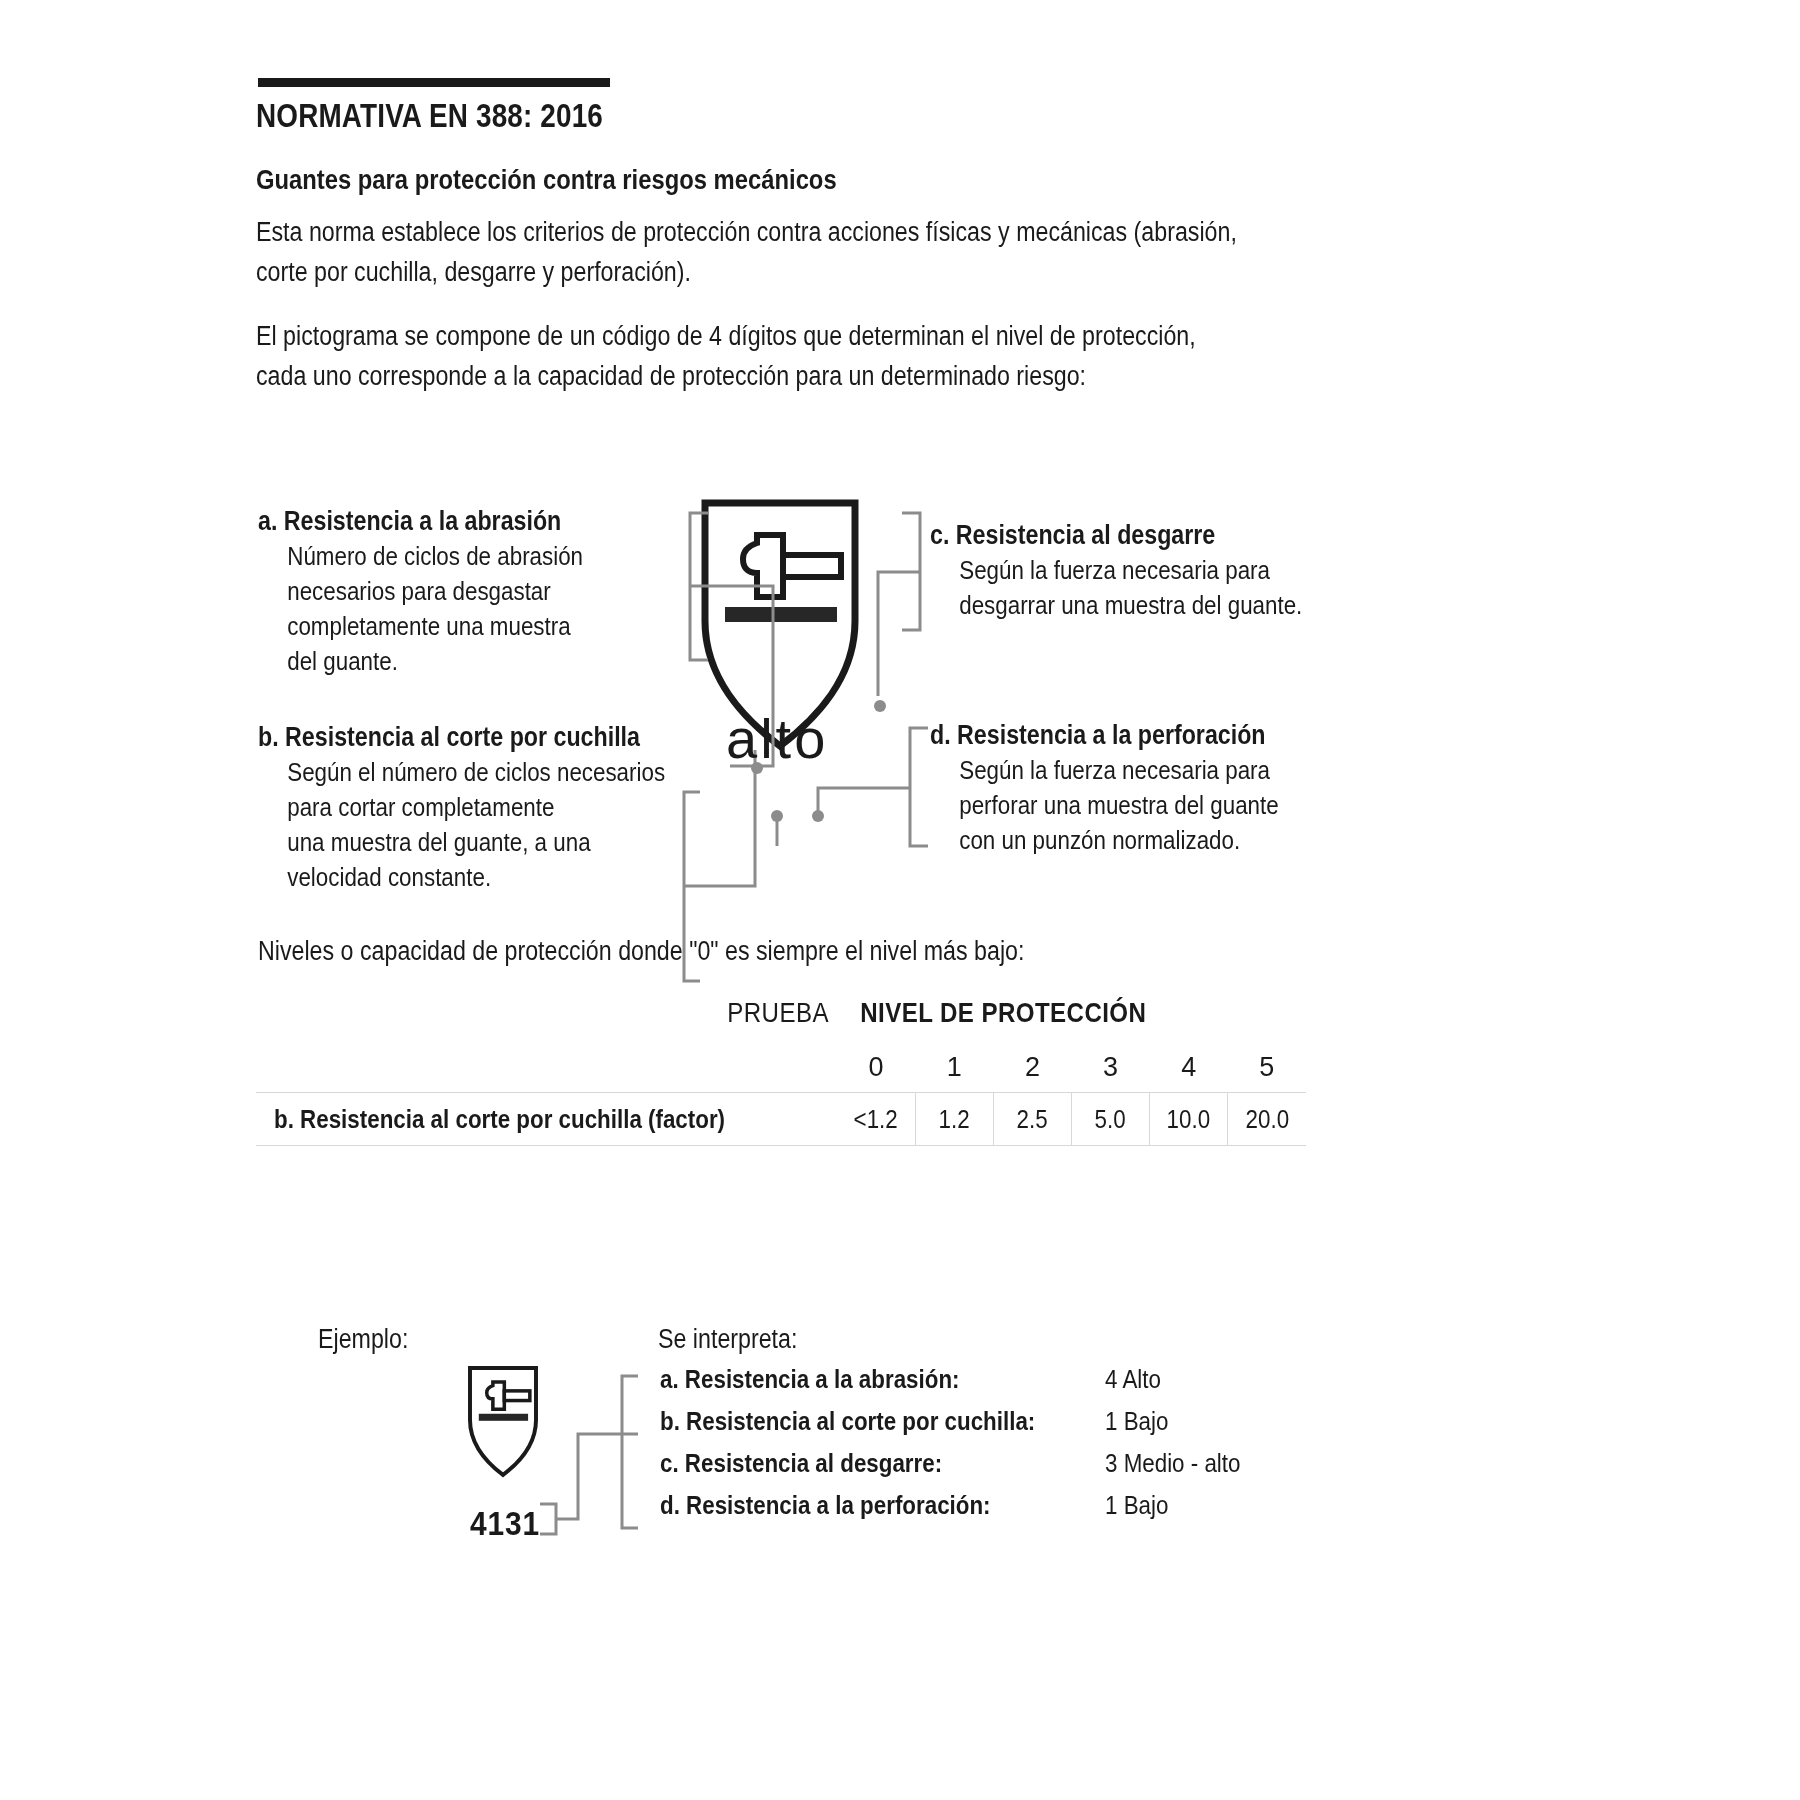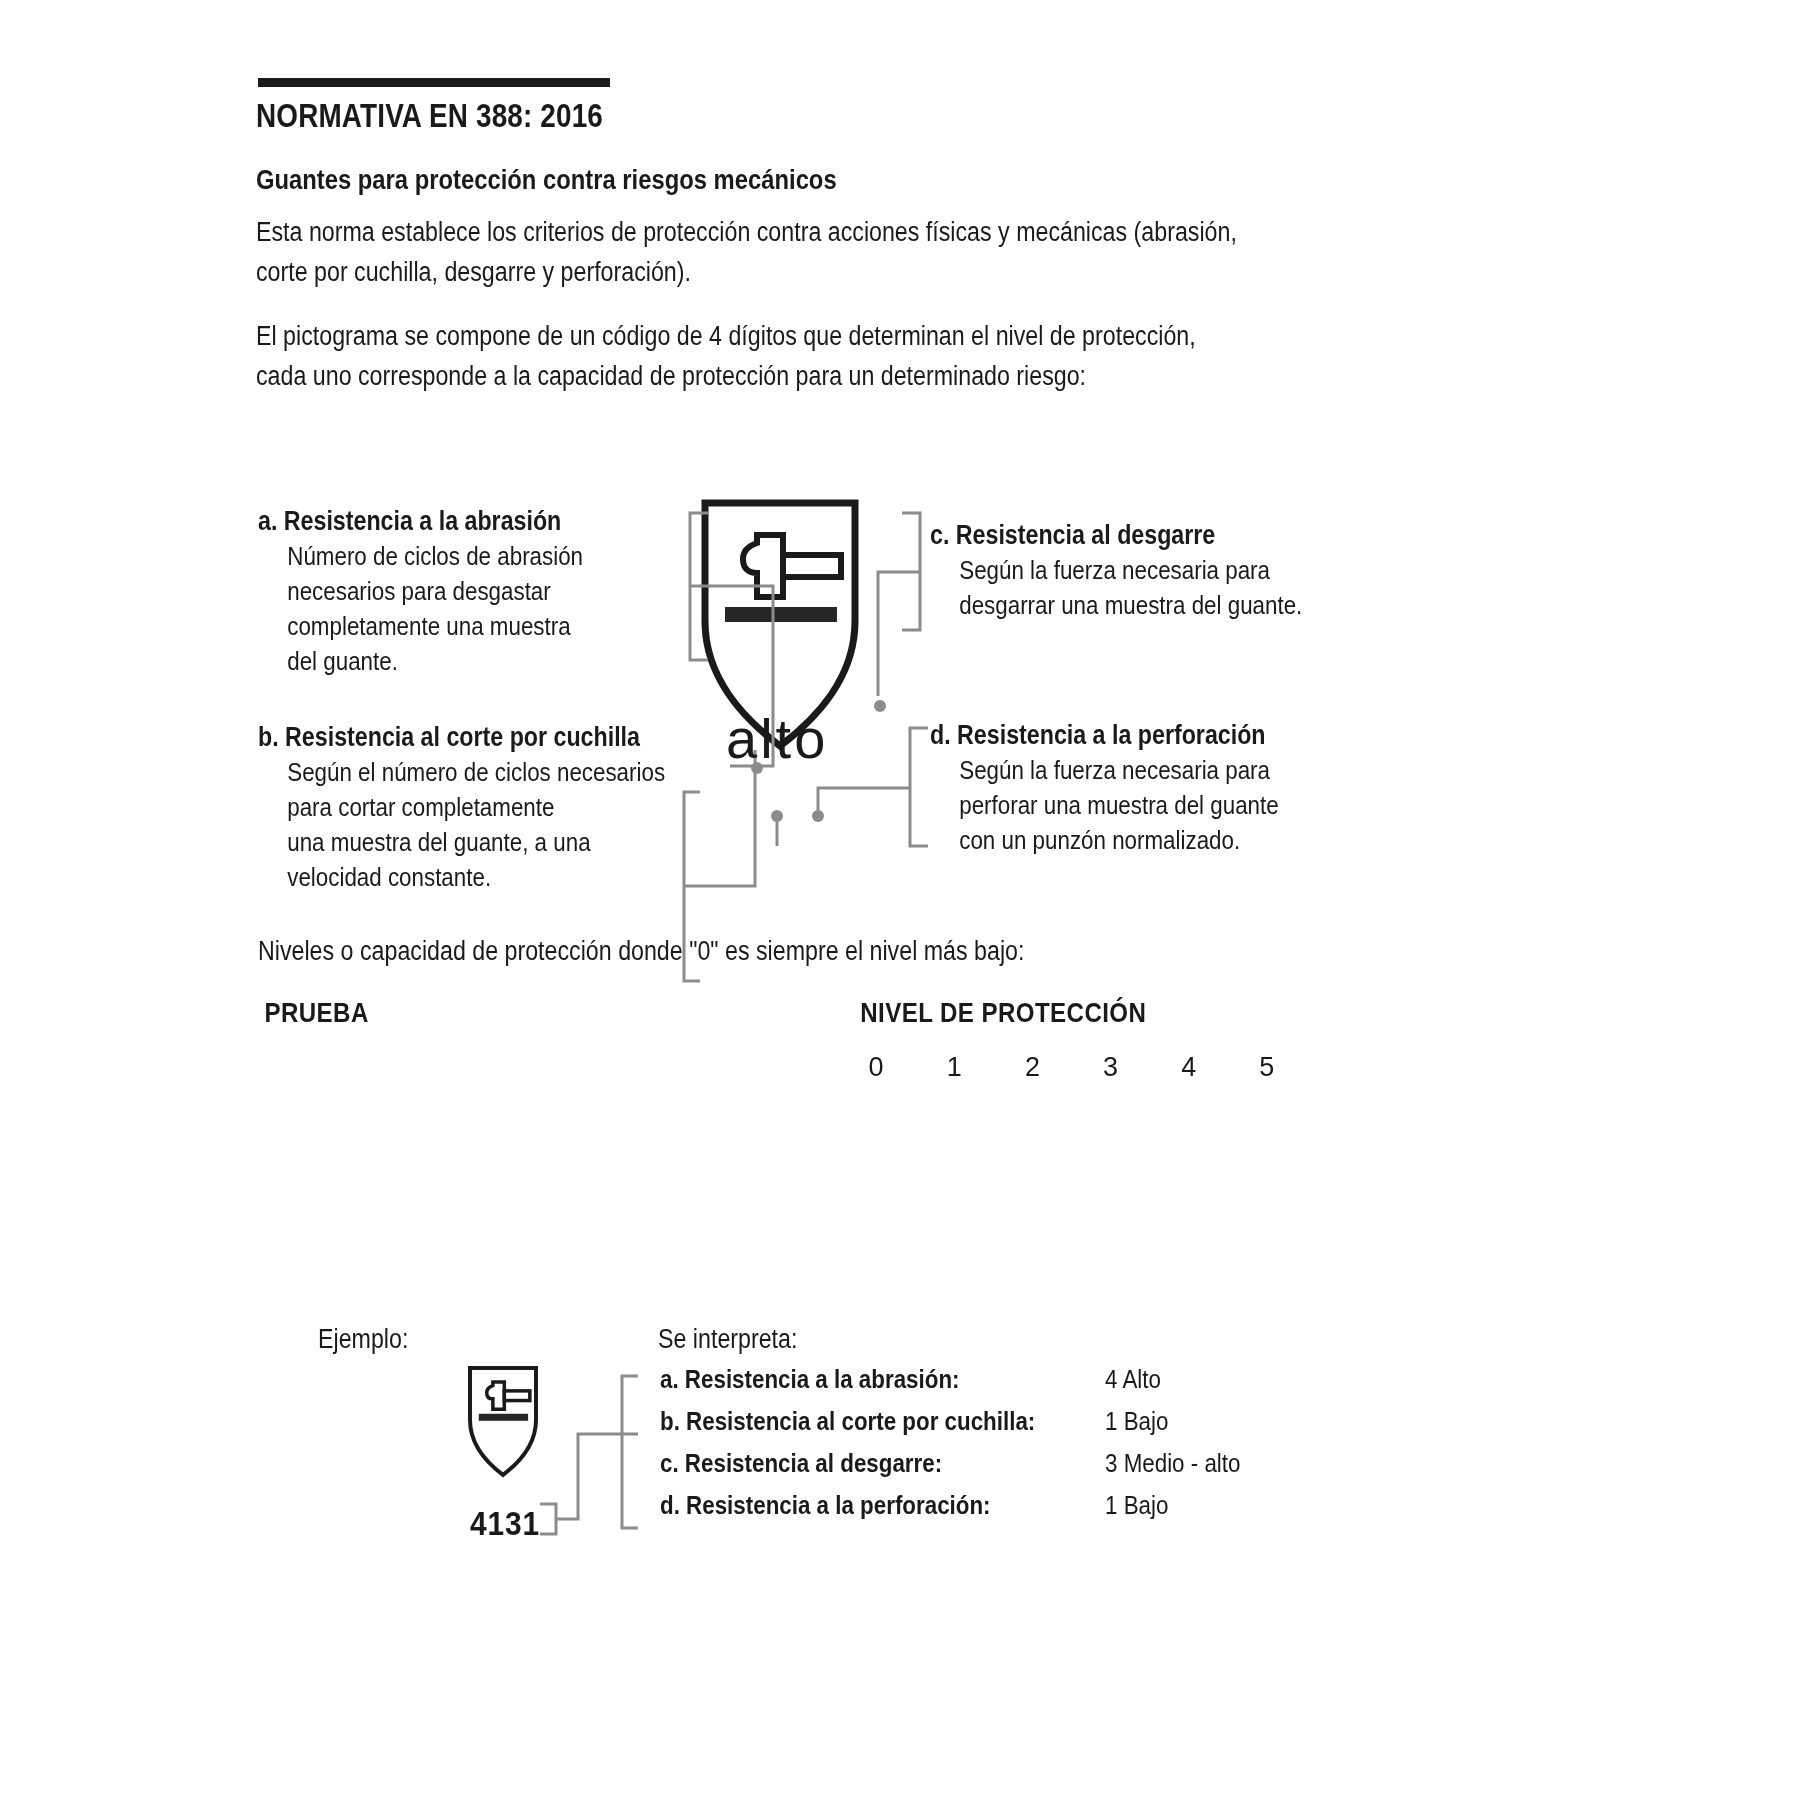--- a/index.html
+++ b/index.html
@@ -117,22 +117,22 @@
     table-layout: fixed;
   }
   table.levels th, table.levels td {
     padding: 0;
     vertical-align: middle;
   }
   .col-test { width: 580px; }
   .col-lvl  { width: 78px; }
   th.hdr-prueba {
     font-size: 28px;
-    font-weight: bold;
-    text-align: left;
+    font-weight: normal;
+    text-align: right;
     height: 58px;
     letter-spacing: 0.5px;
   }
   th.hdr-nivel {
     font-size: 28px;
     font-weight: bold;
     text-align: left;
     height: 58px;
     letter-spacing: 0.5px;
   }
@@ -332,20 +332,31 @@
           <td></td>
           <td class="lvl-num">0</td>
           <td class="lvl-num">1</td>
           <td class="lvl-num">2</td>
           <td class="lvl-num">3</td>
           <td class="lvl-num">4</td>
           <td class="lvl-num">5</td>
         </tr>
       </thead>
       <tbody>
+        <tr class="data-row">
+          <td class="test-name">
+            <span class="sxl">b. Resistencia al corte por cuchilla (factor)</span>
+          </td>
+          <td class="val first"><span class="sx">&lt;1.2</span></td>
+          <td class="val"><span class="sx">1.2</span></td>
+          <td class="val"><span class="sx">2.5</span></td>
+          <td class="val"><span class="sx">5.0</span></td>
+          <td class="val"><span class="sx">10.0</span></td>
+          <td class="val"><span class="sx">20.0</span></td>
+        </tr>
       </tbody>
     </table>
   </div>
 
   <div class="ex-label ex-ejemplo">Ejemplo:</div>
   <div class="ex-label ex-interpreta">Se interpreta:</div>
   <div class="ex-code">4131</div>
 
   <div class="interp-list">
     <div class="interp-row">

